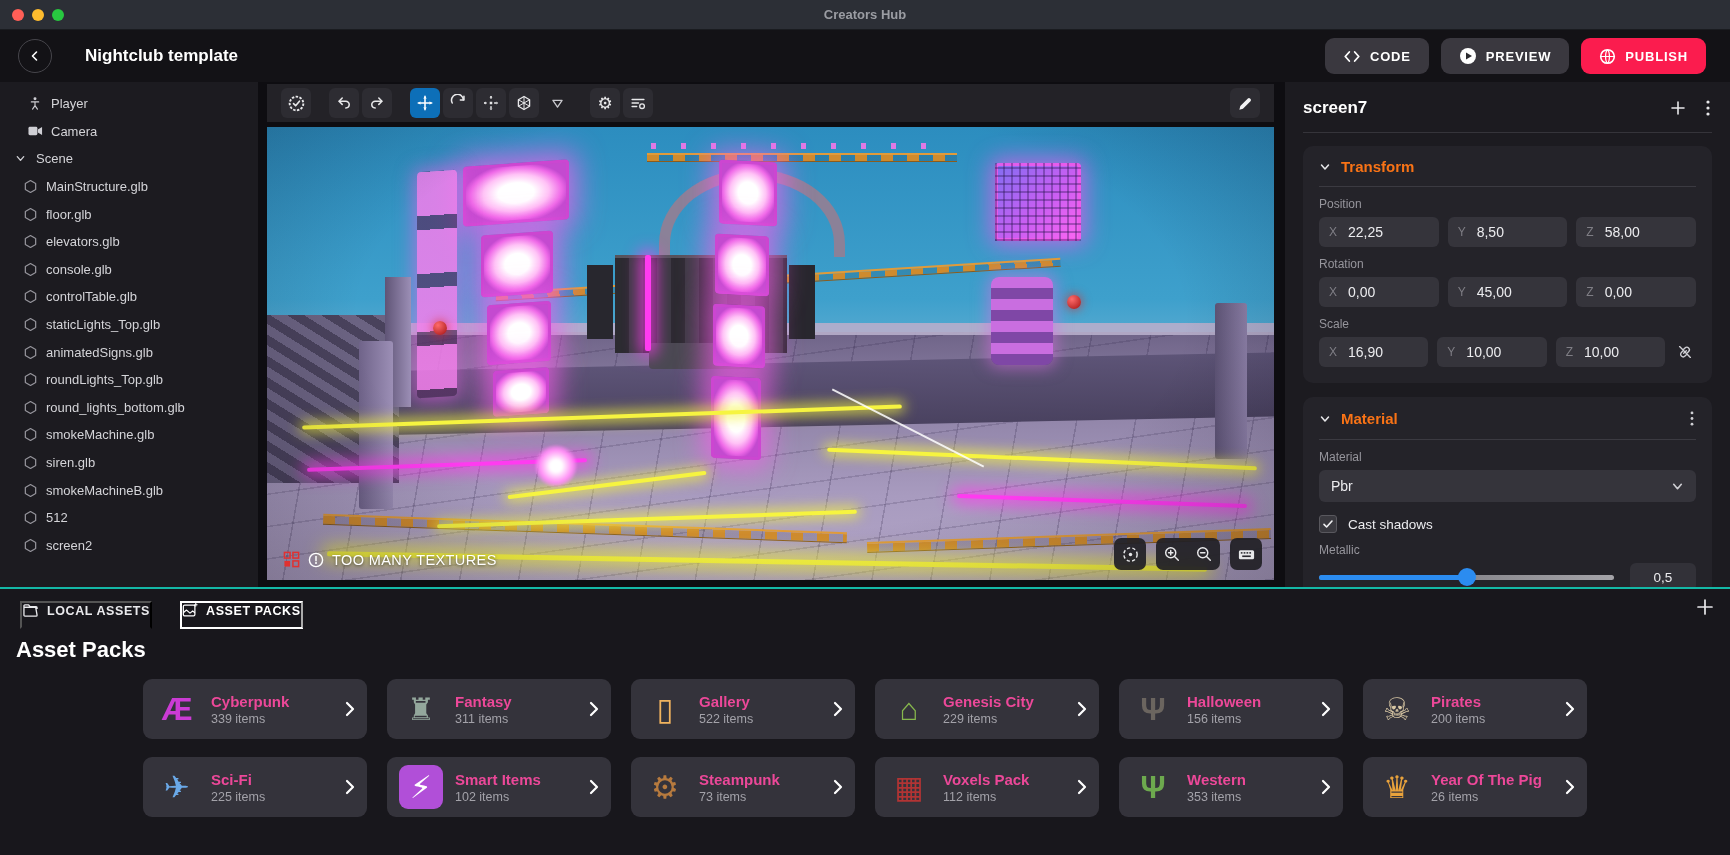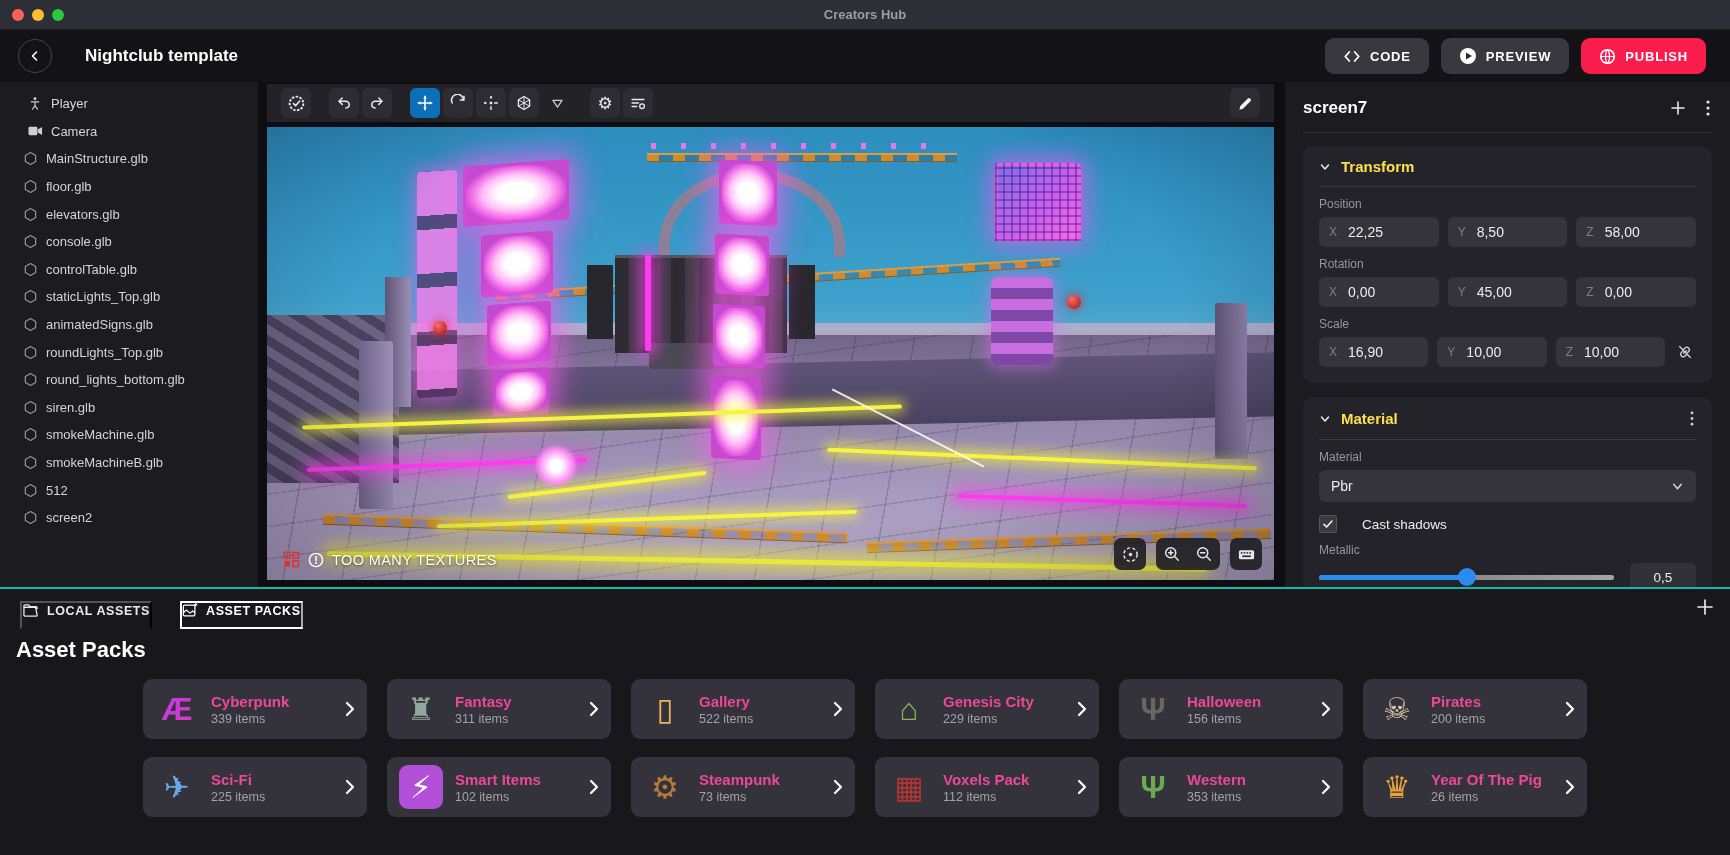--- a/index.html
+++ b/index.html
@@ -51,31 +51,31 @@
   .vp-group .vp-btn{border-radius:0}
 
   
   .inspector{flex:0 0 445px;background:#1c1b20;margin-left:2px;padding:10px 18px 0;overflow:hidden}
   .insp-head{display:flex;align-items:center;height:32px}
   .insp-title{font-size:17px;font-weight:700;color:#fff}
   .insp-actions{margin-left:auto;display:flex;gap:16px;align-items:center}
   .icon-btn{background:none;border:none;display:flex;padding:2px;cursor:pointer}
   .insp-divider{height:1px;background:#35343a;margin:8px 0 13px}
   .insp-card{background:#242329;border-radius:10px;padding:12px 16px 16px;margin-bottom:14px}
-  .sec-head{display:flex;align-items:center;gap:10px;color:#fde047;font-size:15px;font-weight:600}
+  .sec-head{display:flex;align-items:center;gap:10px;color:#f97316;font-size:15px;font-weight:600}
   .sec-head .icon-btn{margin-left:auto}
   .sec-divider{height:1px;background:#3b3a41;margin:11px 0 4px}
   .prop-label{font-size:12px;color:#96959c;margin:10px 0 6px}
   .vec-row{display:flex;gap:9px;align-items:center}
   .vec-field{flex:1;height:30px;background:#35343b;border-radius:6px;display:flex;align-items:center;padding:0 10px;gap:11px;cursor:text}
   .axis{font-size:12px;color:#7f7e85}
   .val{font-size:14px;color:#ececef;font-weight:500}
   .select{height:32px;background:#35343b;border-radius:6px;display:flex;align-items:center;padding:0 12px;color:#ececef;font-size:14px;cursor:pointer}
   .select .chev{margin-left:auto;display:flex}
-  .check-row{display:flex;align-items:center;gap:25px;margin-top:13px}
+  .check-row{display:flex;align-items:center;gap:11px;margin-top:13px}
   .checkbox{width:18px;height:18px;border-radius:3px;background:#3a393f;border:1px solid #59585e;display:flex;align-items:center;justify-content:center;cursor:pointer}
   .check-label{font-size:13.5px;color:#ececef}
   .slider-row{display:flex;align-items:center;gap:16px;padding-bottom:4px}
   .slider{position:relative;flex:1;height:5px;border-radius:3px;background:linear-gradient(90deg,#6e6d73,#a4a3a8);cursor:pointer}
   .slider-fill{position:absolute;left:0;top:0;bottom:0;background:#2b8cf0;border-radius:3px}
   .slider-handle{position:absolute;top:50%;width:18px;height:18px;border-radius:50%;background:#2b8cf0;transform:translate(-50%,-50%);cursor:grab}
   .num-box{width:66px;height:28px;background:#323138;border-radius:6px;display:flex;align-items:center;justify-content:center;color:#ececef;font-size:13.5px;cursor:text}
 
   
   .bottom{flex:0 0 268px;background:#18171c;border-top:2px solid #14b8a6;position:relative}
@@ -163,20 +163,28 @@
           </div>
           <div class="tree-row kroot">
             <span class="tree-icon">
               <svg width="15" height="12" viewBox="0 0 16 12">
                 <rect x="0.5" y="1.5" width="9.5" height="9" rx="1.5" fill="#cfcfd4"></rect>
                 <path d="M10.5 4.4L15 1.8v8.4l-4.5-2.6z" fill="#cfcfd4"></path>
               </svg>
             </span>
             <span>Camera</span>
           </div>
+          <div class="tree-row kgroup">
+            <span class="tree-icon">
+              <svg width="11" height="11" viewBox="0 0 12 12">
+                <path d="M2.5 4l3.5 4 3.5-4" stroke="#cfcfd4" stroke-width="1.5" fill="none" stroke-linecap="round" stroke-linejoin="round"></path>
+              </svg>
+            </span>
+            <span>Scene</span>
+          </div>
           <div class="tree-row kentity">
             <span class="tree-icon">
               <svg width="15" height="15" viewBox="0 0 16 16">
                 <polygon points="8,1.6 13.5,4.8 13.5,11.2 8,14.4 2.5,11.2 2.5,4.8" fill="none" stroke="#96959c" stroke-width="1.3" stroke-linejoin="round"></polygon>
               </svg>
             </span>
             <span>MainStructure.glb</span>
           </div>
           <div class="tree-row kentity">
             <span class="tree-icon">
@@ -241,29 +249,29 @@
               </svg>
             </span>
             <span>round_lights_bottom.glb</span>
           </div>
           <div class="tree-row kentity">
             <span class="tree-icon">
               <svg width="15" height="15" viewBox="0 0 16 16">
                 <polygon points="8,1.6 13.5,4.8 13.5,11.2 8,14.4 2.5,11.2 2.5,4.8" fill="none" stroke="#96959c" stroke-width="1.3" stroke-linejoin="round"></polygon>
               </svg>
             </span>
+            <span>smokeMachine.glb</span>
+          </div>
+          <div class="tree-row kentity">
+            <span class="tree-icon">
+              <svg width="15" height="15" viewBox="0 0 16 16">
+                <polygon points="8,1.6 13.5,4.8 13.5,11.2 8,14.4 2.5,11.2 2.5,4.8" fill="none" stroke="#96959c" stroke-width="1.3" stroke-linejoin="round"></polygon>
+              </svg>
+            </span>
             <span>siren.glb</span>
-          </div>
-          <div class="tree-row kentity">
-            <span class="tree-icon">
-              <svg width="15" height="15" viewBox="0 0 16 16">
-                <polygon points="8,1.6 13.5,4.8 13.5,11.2 8,14.4 2.5,11.2 2.5,4.8" fill="none" stroke="#96959c" stroke-width="1.3" stroke-linejoin="round"></polygon>
-              </svg>
-            </span>
-            <span>smokeMachine.glb</span>
           </div>
           <div class="tree-row kentity">
             <span class="tree-icon">
               <svg width="15" height="15" viewBox="0 0 16 16">
                 <polygon points="8,1.6 13.5,4.8 13.5,11.2 8,14.4 2.5,11.2 2.5,4.8" fill="none" stroke="#96959c" stroke-width="1.3" stroke-linejoin="round"></polygon>
               </svg>
             </span>
             <span>smokeMachineB.glb</span>
           </div>
           <div class="tree-row kentity">

